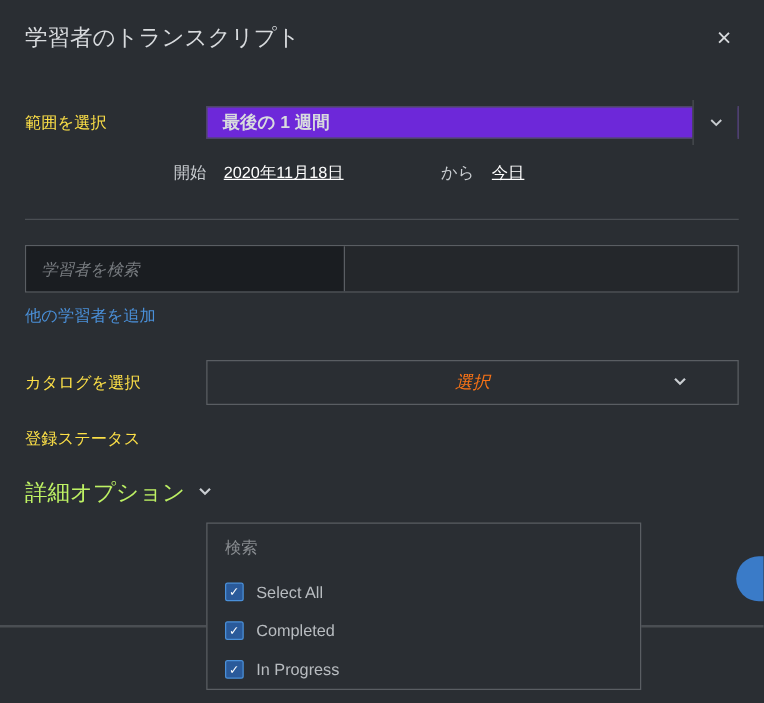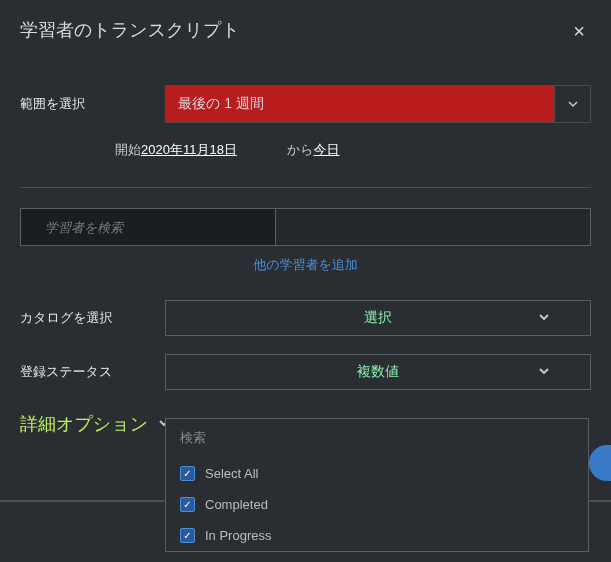--- a/index.html
+++ b/index.html
@@ -34,50 +34,52 @@
     padding: 2px 6px;
   }
   .row {
     display: flex;
     align-items: center;
     margin-bottom: 18px;
   }
   .label {
     width: 145px;
     flex-shrink: 0;
-    color: #e5e5e5;
+    color: #fde047;
     font-size: 13px;
   }
   .select-box {
     flex: 1;
     display: flex;
     align-items: center;
-    background: #b91c1c;
+    background: #6d28d9;
     border: 1px solid #4a4e53;
-    height: 38px;
+    height: 26px;
     padding: 0 12px;
     cursor: pointer;
     position: relative;
+    font-weight: bold;
   }
   .select-box .text { flex: 1; color: #d8dbde; }
   .chevron-sep {
     border-left: 1px solid #4a4e53;
     height: 36px;
     display: flex;
     align-items: center;
     justify-content: center;
     width: 36px;
     margin-right: -12px;
     background: #2a2e33;
   }
   .date-row {
     display: flex;
     align-items: center;
-    margin-left: 95px;
+    margin-left: 119px;
     margin-bottom: 28px;
+    gap: 14px;
     font-size: 13px;
   }
   .date-lbl { color: #c8ccd0; }
   .date-val { color: #ffffff; text-decoration: underline; }
   .divider {
     border: none;
     border-top: 1px solid #4a4e53;
     margin: 0 0 20px 0;
   }
   .section-title {
@@ -89,29 +91,29 @@
     display: flex;
     border: 1px solid #5a5e63;
     height: 38px;
     margin-bottom: 10px;
   }
   .search-input {
     width: 255px;
     background: #1a1d21;
     border: none;
     border-right: 1px solid #5a5e63;
-    padding: 0 24px;
+    padding: 0 12px;
     color: #14b8a6;
     font-size: 13px;
     outline: none;
   }
   .search-input::placeholder { color: #787c80; font-style: italic; }
   .search-rest { flex: 1; background: #24272b; }
   .link-row {
-    text-align: center;
+    text-align: left;
     margin-bottom: 26px;
     font-family: Liberation Serif, serif;
   }
   .link {
     color: #4a90d9;
     font-size: 13px;
     cursor: pointer;
   }
   .select-btn {
     flex: 1;
@@ -119,21 +121,22 @@
     border: 1px solid #5a5e63;
     background: #2a2e33;
     display: flex;
     align-items: center;
     cursor: pointer;
     position: relative;
   }
   .select-btn .center-text {
     flex: 1;
     text-align: center;
-    color: #86efac;
+    color: #f97316;
+    font-style: italic;
   }
   .select-btn .chev {
     position: absolute;
     right: 40px;
     color: #c8ccd0;
     font-size: 12px;
   }
   .adv-row {
     display: flex;
     align-items: center;
@@ -162,21 +165,21 @@
   .footer-line {
     position: absolute;
     left: 0; right: 0;
     top: 500px;
     border-top: 2px solid #4a4e53;
   }
   .dropdown {
     position: absolute;
     left: 165px;
     top: 418px;
-    width: 424px;
+    width: 348px;
     background: #2a2e33;
     border: 1px solid #5a5e63;
     z-index: 10;
   }
   .dd-search {
     padding: 10px 14px;
     color: #888c90;
     font-size: 13px;
     border-bottom: 1px solid transparent;
   }
@@ -249,28 +252,20 @@
       <span class="chev">
         <svg width="12" height="12" viewBox="0 0 12 12">
             <path d="M2 4 L6 8 L10 4" stroke="#c8ccd0" stroke-width="1.8" fill="none"></path>
           </svg>
       </span>
     </div>
   </div>
 
   <div class="row" style="margin-bottom:0">
     <div class="label">登録ステータス</div>
-    <div class="select-btn">
-      <span class="center-text">複数値</span>
-      <span class="chev">
-        <svg width="12" height="12" viewBox="0 0 12 12">
-            <path d="M2 4 L6 8 L10 4" stroke="#c8ccd0" stroke-width="1.8" fill="none"></path>
-          </svg>
-      </span>
-    </div>
   </div>
 
   <div class="adv-row">
     <span class="adv-link">詳細オプション</span>
     <span class="adv-chev">
       <svg width="12" height="12" viewBox="0 0 12 12">
           <path d="M2 4 L6 8 L10 4" stroke="#c8ccd0" stroke-width="1.8" fill="none"></path>
         </svg>
     </span>
   </div>

